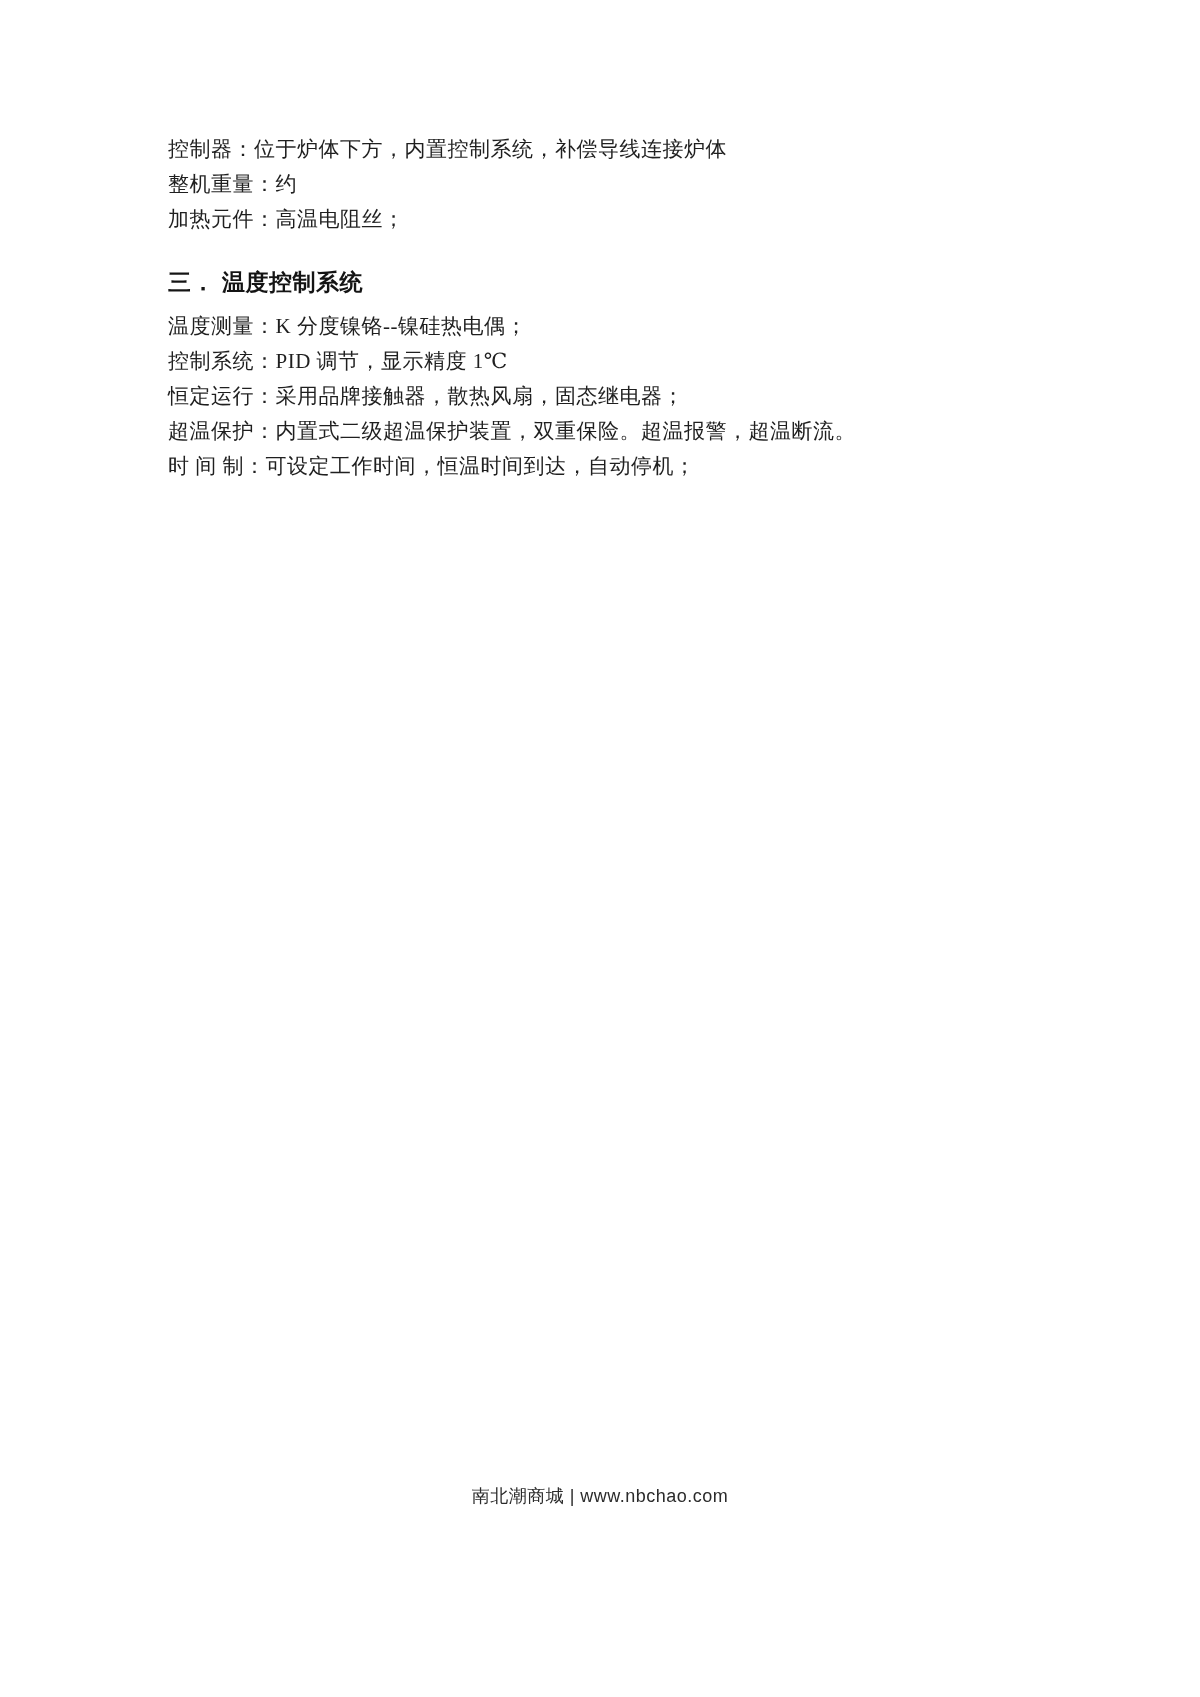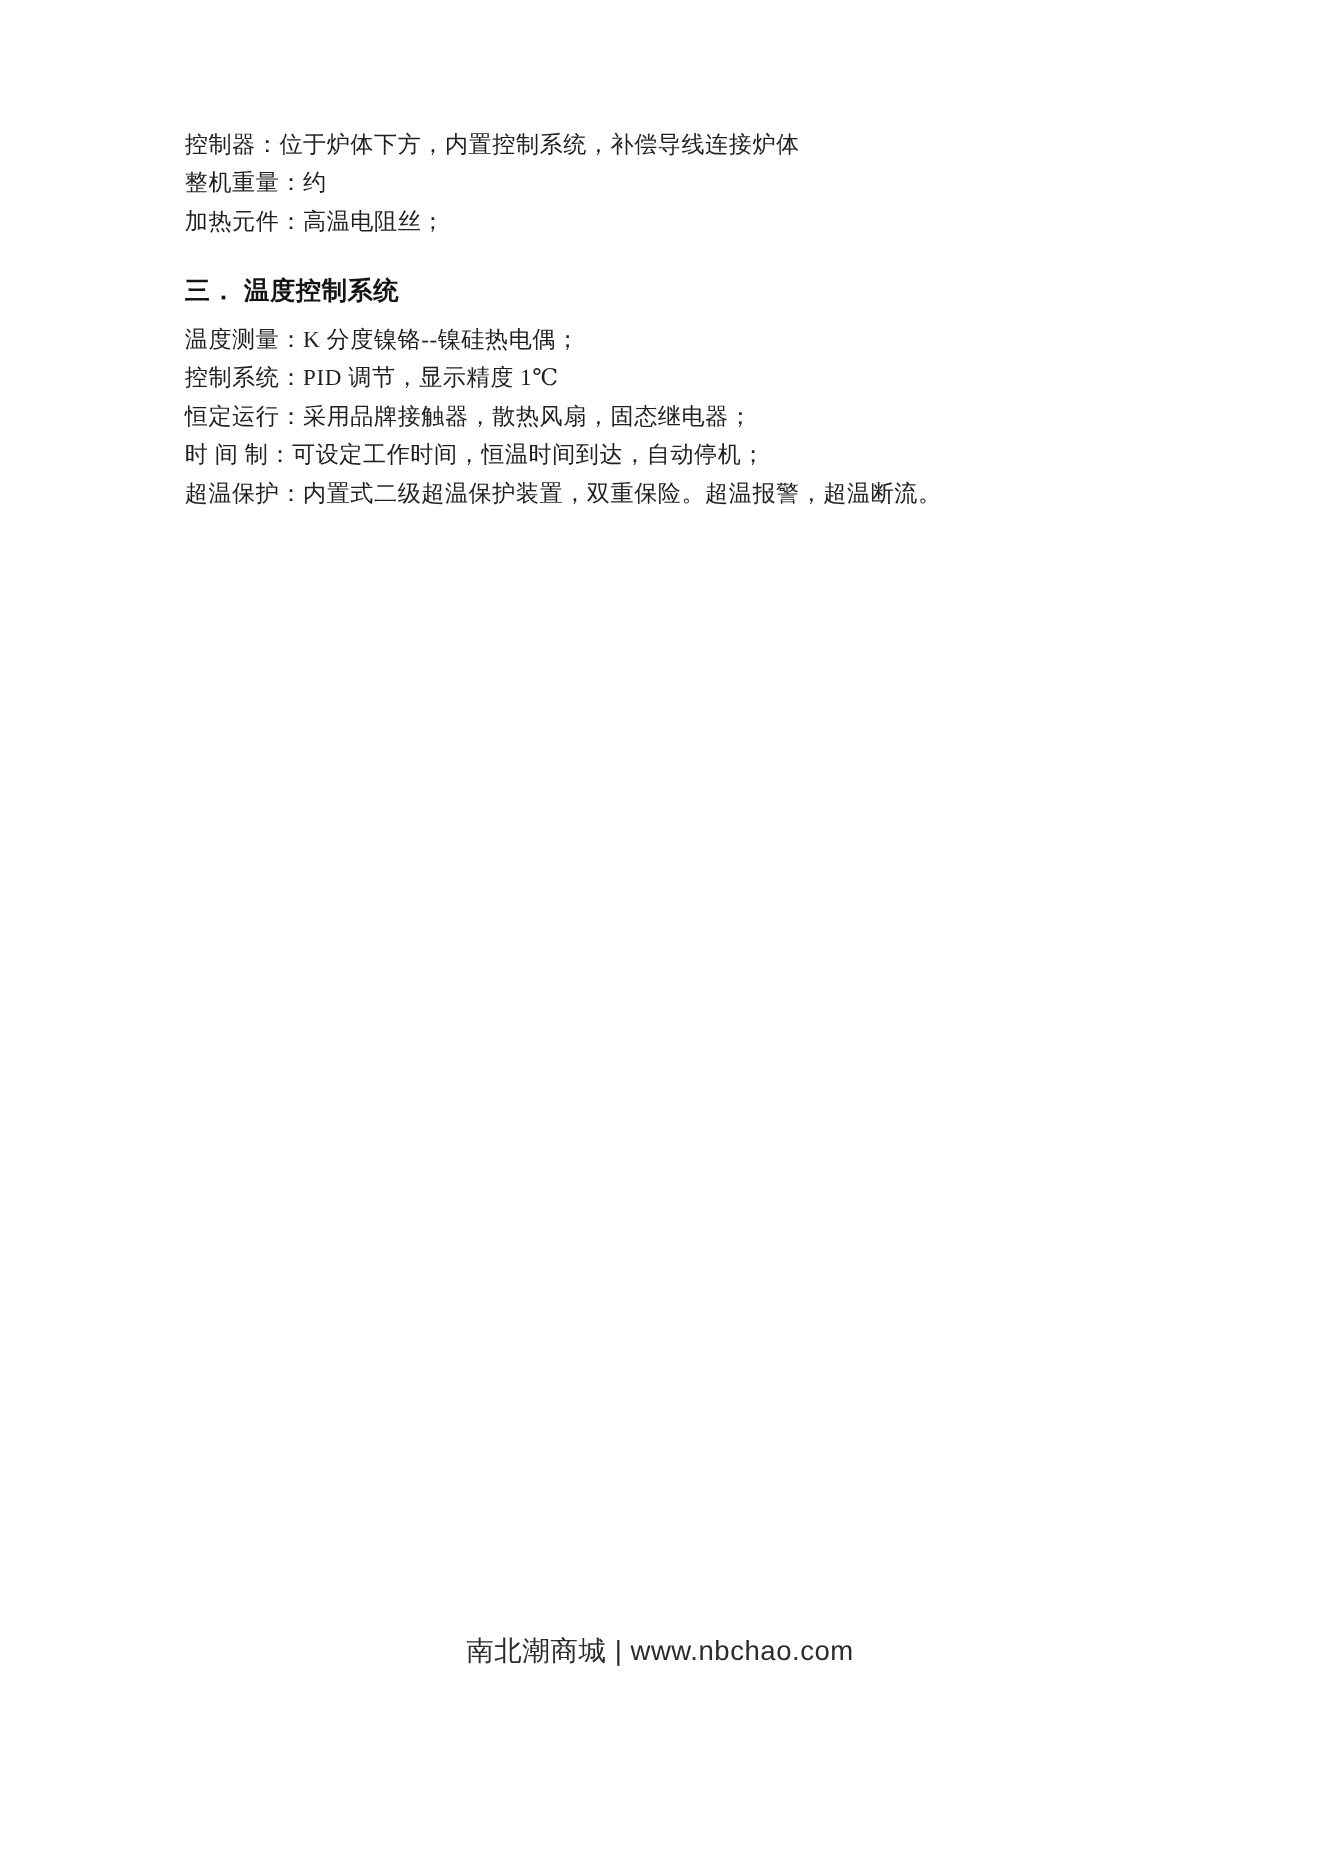--- a/index.html
+++ b/index.html
@@ -13,21 +13,21 @@
     height: 1697px;
     background: #ffffff;
     margin: 0 auto;
     overflow: hidden;
     font-family: "Liberation Serif", "DejaVu Serif", serif;
     color: #1a1a1a;
   }
   .content {
     position: absolute;
     left: 168px;
-    top: 114px;
+    top: 132px;
     width: 880px;
   }
   .para-line {
     font-size: 21px;
     line-height: 35px;
     letter-spacing: 0.5px;
     white-space: pre;
     color: #1f1f1f;
   }
   .section-heading {
@@ -41,21 +41,21 @@
     white-space: pre;
     color: #141414;
   }
   .footer {
     position: absolute;
     left: 0;
     top: 1484px;
     width: 1200px;
     text-align: center;
     font-family: "Liberation Sans", "DejaVu Sans", sans-serif;
-    font-size: 25px;
+    font-size: 18px;
     letter-spacing: 0.5px;
     color: #2b2b2b;
   }
 </style>
 </head>
 <body>
 
 <div class="page">
 
   <div class="content">
@@ -65,21 +65,21 @@
       <div class="para-line">整机重量：约</div>
       <div class="para-line">加热元件：高温电阻丝；</div>
     </div>
 
     <div class="section-heading">三． 温度控制系统</div>
 
     <div>
       <div class="para-line">温度测量：K 分度镍铬--镍硅热电偶；</div>
       <div class="para-line">控制系统：PID 调节，显示精度 1℃</div>
       <div class="para-line">恒定运行：采用品牌接触器，散热风扇，固态继电器；</div>
+      <div class="para-line">超温保护：内置式二级超温保护装置，双重保险。超温报警，超温断流。</div>
       <div class="para-line">时 间 制：可设定工作时间，恒温时间到达，自动停机；</div>
-      <div class="para-line">超温保护：内置式二级超温保护装置，双重保险。超温报警，超温断流。</div>
     </div>
 
   </div>
 
   <div class="footer">南北潮商城 | www.nbchao.com</div>
 
 </div>
 
 </body></html>

